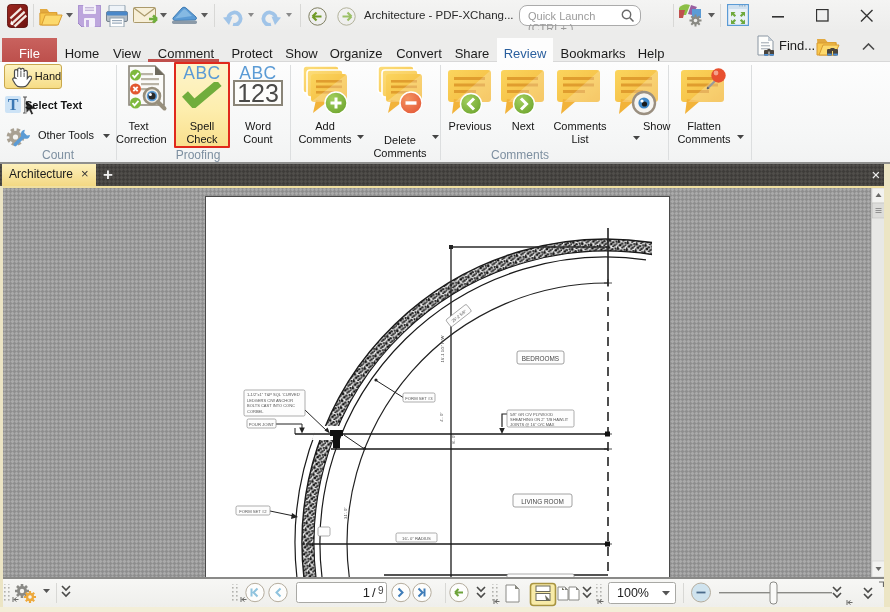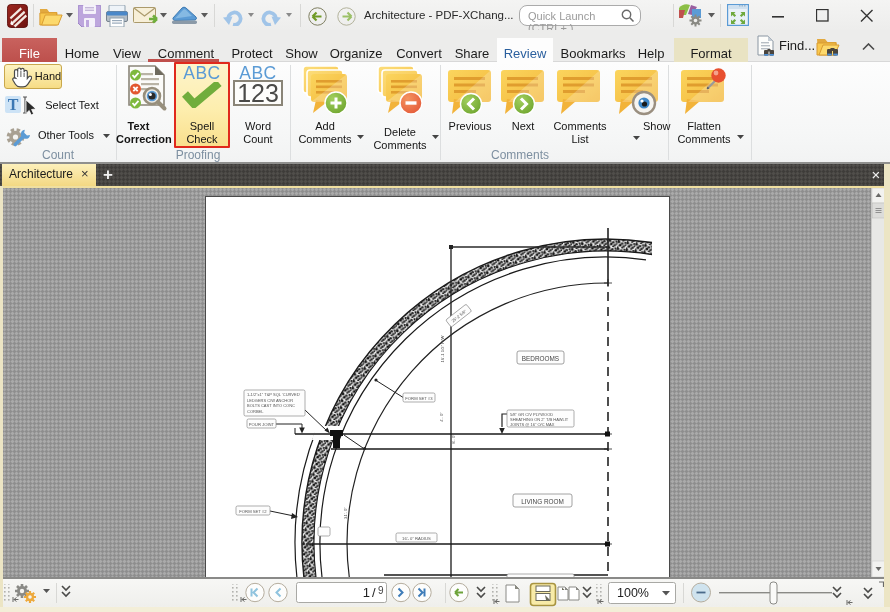--- a/index.html
+++ b/index.html
@@ -186,21 +186,20 @@
   <div class="mtab" style="left:106px;width:42px;">View</div>
   <div class="mtab" style="left:148px;width:76px;">Comment</div>
   <div class="mtab" style="left:224px;width:56px;">Protect</div>
   <div class="mtab" style="left:280px;width:43px;">Show</div>
   <div class="mtab" style="left:323px;width:66px;">Organize</div>
   <div class="mtab" style="left:389px;width:60px;">Convert</div>
   <div class="mtab" style="left:449px;width:46px;">Share</div>
   <div class="mtab" id="revtab" style="left:497px;width:56px;">Review</div>
   <div class="mtab" style="left:555px;width:76px;">Bookmarks</div>
   <div class="mtab" style="left:631px;width:40px;">Help</div>
-  <div class="mtab" id="fmttab" style="left:674px;width:74px;">Format</div>
   <div class="abs" style="left:148px;top:29px;width:71px;height:3px;background:#c0504d;"></div>
   <svg class="abs" style="left:756px;top:5px;" width="20" height="22">
     <path d="M2,1 h10 l5,5 v14 h-15 z" fill="#fdfdfb" stroke="#8a96a2"></path>
     <path d="M12,1 l5,5 h-5 z" fill="#c4ccd4"></path>
     <g fill="#b8bec4">
         <rect x="5" y="7" width="8" height="1.4"></rect>
         <rect x="5" y="10" width="9" height="1.4"></rect>
         <rect x="5" y="13" width="9" height="1.4"></rect>
       </g>
     <g fill="#4a443c">
@@ -293,21 +292,21 @@
     <path fill="#fff" stroke="#4a4a4a" stroke-width="1.2" d="M6.5,13 V6.2 a1.6,1.6 0 0 1 3.2,0 V4.6 a1.6,1.6 0 0 1 3.2,0 V5 a1.6,1.6 0 0 1 3.2,0 V7 a1.6,1.6 0 0 1 3.2,0 V13.5 l1.5,-1.8 a1.7,1.7 0 0 1 2.7,2 l-3.8,5.6 a5.5,5.5 0 0 1 -4.6,2.5 h-3 a5.5,5.5 0 0 1 -4.7,-2.6 l-2.4,-4 a1.7,1.7 0 0 1 2.8,-1.9 z"></path>
     <path d="M9.7,6 V12 M12.9,5.6 V12 M16.1,7.6 V12" stroke="#4a4a4a" stroke-width="0.9" fill="none"></path>
   </svg>
   <div class="rbtn-label" style="left:33px;top:8px;width:30px;">Hand</div>
   <svg class="abs" style="left:5px;top:33px;" width="32" height="24">
     <rect x="0" y="1" width="16" height="17" rx="2" fill="#cde3f6"></rect>
     <text x="8" y="15" font-family="Liberation Serif" font-size="16" font-weight="bold" fill="#3c78b4" text-anchor="middle">T</text>
     <path d="M18,2 h4 m-2,0 v16 m-2,0 h4" stroke="#555" stroke-width="1.2" fill="none"></path>
     <path d="M21,5 l0,13.5 l3.2,-3 l2,4.5 l2.4,-1.2 l-2,-4.3 l4.4,-0.6 z" fill="#2b2b2b" stroke="#fff" stroke-width="0.8"></path>
   </svg>
-  <div class="rbtn-label" style="left:39px;top:37px;width:66px;text-align:center;">Select Text</div>
+  <div class="rbtn-label" style="left:25px;top:37px;width:66px;text-align:left;font-weight:bold;">Select Text</div>
   <svg class="abs" style="left:4px;top:63px;" width="30" height="28">
     <circle cx="11.5" cy="12" r="7.2" fill="none" stroke="#a8a092" stroke-width="3.4" stroke-dasharray="3.4,2.4"></circle>
     <circle cx="11.5" cy="12" r="6.2" fill="#a8a092"></circle>
     <circle cx="11.5" cy="12" r="2.6" fill="#f4f4f2"></circle>
     <g transform="rotate(45 16 14)">
       <path d="M12.8,4 a4.6,4.6 0 1 0 7.4,0 l-1.7,2.6 h-4 z" fill="#5b9bd5"></path>
       <rect x="14.9" y="7" width="3.4" height="16" rx="1.4" fill="#5b9bd5"></rect>
     </g>
   </svg>
   <div class="rbtn-label" style="left:38px;top:67px;width:66px;text-align:left;">Other Tools</div>
@@ -331,21 +330,21 @@
     <circle cx="7.5" cy="38" r="5.5" fill="#7fb93e"></circle>
       <path d="M4.5,38 l2,2.4 l4,-4.6" stroke="#fff" stroke-width="1.8" fill="none"></path>
     <g>
         <circle cx="24" cy="31" r="8" fill="#ecebe6" stroke="#978f7c" stroke-width="2.6"></circle>
       <circle cx="24" cy="31" r="4.4" fill="#2a2a2a"></circle>
         <circle cx="24" cy="31" r="4.4" fill="none" stroke="#5b9bd5" stroke-width="1.6"></circle>
       <circle cx="22.4" cy="29.4" r="1.5" fill="#fff"></circle>
       <path d="M30,37 l6.5,6.5" stroke="#978f7c" stroke-width="4" stroke-linecap="round"></path>
       </g>
   </svg>
-  <div class="rbtn-label" style="left:116px;top:58px;width:45px;font-weight:bold;">Text<br>Correction</div>
+  <div class="rbtn-label" style="left:116px;top:58px;width:45px;">Text<br>Correction</div>
   <div class="abs" style="left:174px;top:0px;width:56px;height:86px;background:linear-gradient(#fdf4cb,#fdeeae 55%,#f9df8d);border:2px solid #e0291c;border-radius:1px;"></div>
   <div class="abs" style="left:176px;top:1px;width:52px;height:18px;font-size:17.5px;color:#5b9bd5;text-align:center;letter-spacing:0.5px;">ABC</div>
   <svg class="abs" style="left:182px;top:20px;" width="40" height="26">
     <path d="M3,12 l9,10 L37,1" stroke="#71ad3c" stroke-width="8" fill="none"></path>
   </svg>
   <div class="rbtn-label" style="left:172px;top:58px;width:60px;">Spell<br>Check</div>
   <div class="abs" style="left:232px;top:1px;width:52px;height:18px;font-size:17.5px;color:#5b9bd5;text-align:center;letter-spacing:0.5px;">ABC</div>
   <div class="abs" style="left:233px;top:18px;width:50px;height:26px;background:#fdfdfb;border:2px solid #8a8578;font-size:25px;color:#4a4a48;text-align:center;line-height:23px;">123</div>
   <div class="rbtn-label" style="left:228px;top:58px;width:60px;">Word<br>Count</div>
 
@@ -356,21 +355,21 @@
   </svg>
   <div class="rbtn-label" style="left:295px;top:58px;width:60px;">Add<br>Comments</div>
   <svg class="abs" style="left:357px;top:73px;" width="8" height="5">
       <path d="M0,0 h7 l-3.5,4 z" fill="#444"></path>
     </svg>
   <svg class="abs" style="left:376px;top:4px;" width="48" height="50">
     <use href="#bubstack"></use>
     <circle cx="35" cy="37" r="11" fill="url(#red)" stroke="#fff" stroke-width="1.4"></circle>
     <path d="M29.5,37 h11" stroke="#fff" stroke-width="3.4"></path>
   </svg>
-  <div class="rbtn-label" style="left:370px;top:64px;width:60px;">Delete<br>Comments</div>
+  <div class="rbtn-label" style="left:370px;top:72px;width:60px;">Delete<br>Comments</div>
   <svg class="abs" style="left:432px;top:73px;" width="8" height="5">
       <path d="M0,0 h7 l-3.5,4 z" fill="#444"></path>
     </svg>
   <svg class="abs" style="left:447px;top:4px;" width="48" height="50">
     <use href="#bubone"></use>
     <circle cx="24" cy="38" r="10.5" fill="url(#grn)" stroke="#fff" stroke-width="1.4"></circle>
     <path d="M27,32.5 l-5.5,5.5 l5.5,5.5" stroke="#fff" stroke-width="3" fill="none"></path>
   </svg>
   <div class="rbtn-label" style="left:440px;top:58px;width:60px;">Previous</div>
   <svg class="abs" style="left:500px;top:4px;" width="48" height="50">

